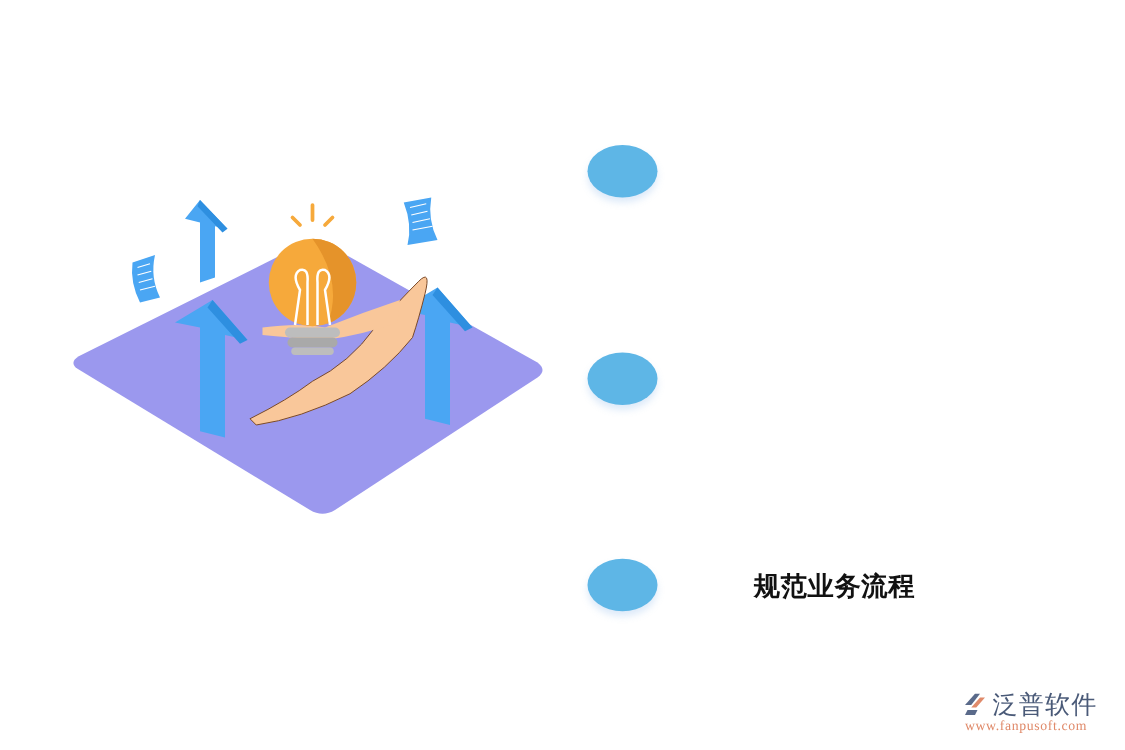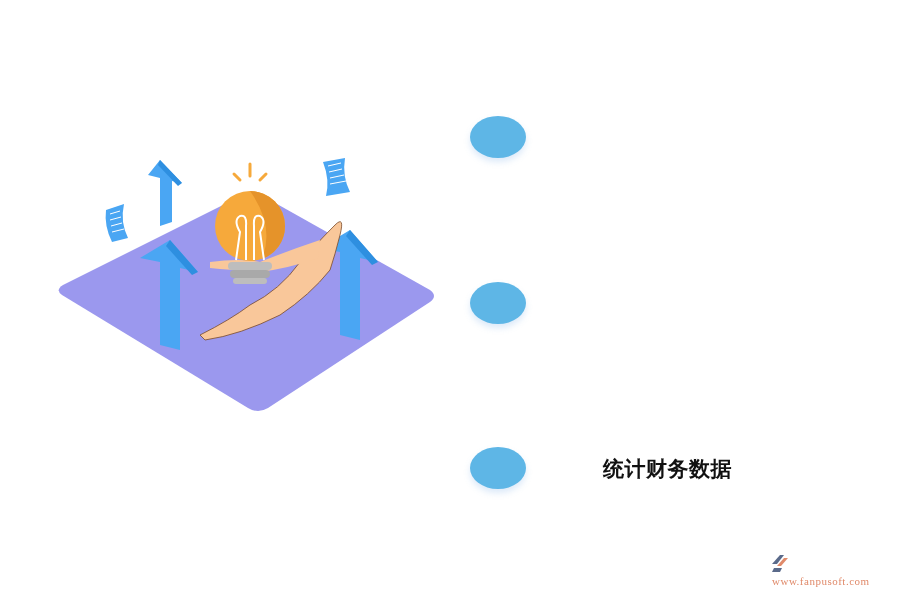--- a/index.html
+++ b/index.html
@@ -70,23 +70,24 @@
 </svg>
 
 <div class="item" style="top:116px;">
   <div class="dot"></div>
 </div>
 <div class="item" style="top:282px;">
   <div class="dot"></div>
 </div>
 <div class="item" style="top:447px;">
   <div class="dot"></div>
-  <div class="label" style="left:133px;">统计财务数据</div>
+  <div class="label" style="left:133px;">规范业务流程</div>
 </div>
 
 <div class="logo">
   <svg class="logo-mark" viewBox="0 0 22 22">
     <path d="M2 12 L10 3 L14 3 L7 12 Z" fill="#5a6a8a"></path>
     <path d="M7 14 L14 6 L18 6 L11 14 Z" fill="#e08a6a"></path>
     <path d="M4 16 L12 16 L10 20 L2 20 Z" fill="#5a6a8a"></path>
   </svg>
+  <div class="logo-text">泛普软件</div>
   <div class="logo-url">www.fanpusoft.com</div>
 </div>
 
 </body></html>

